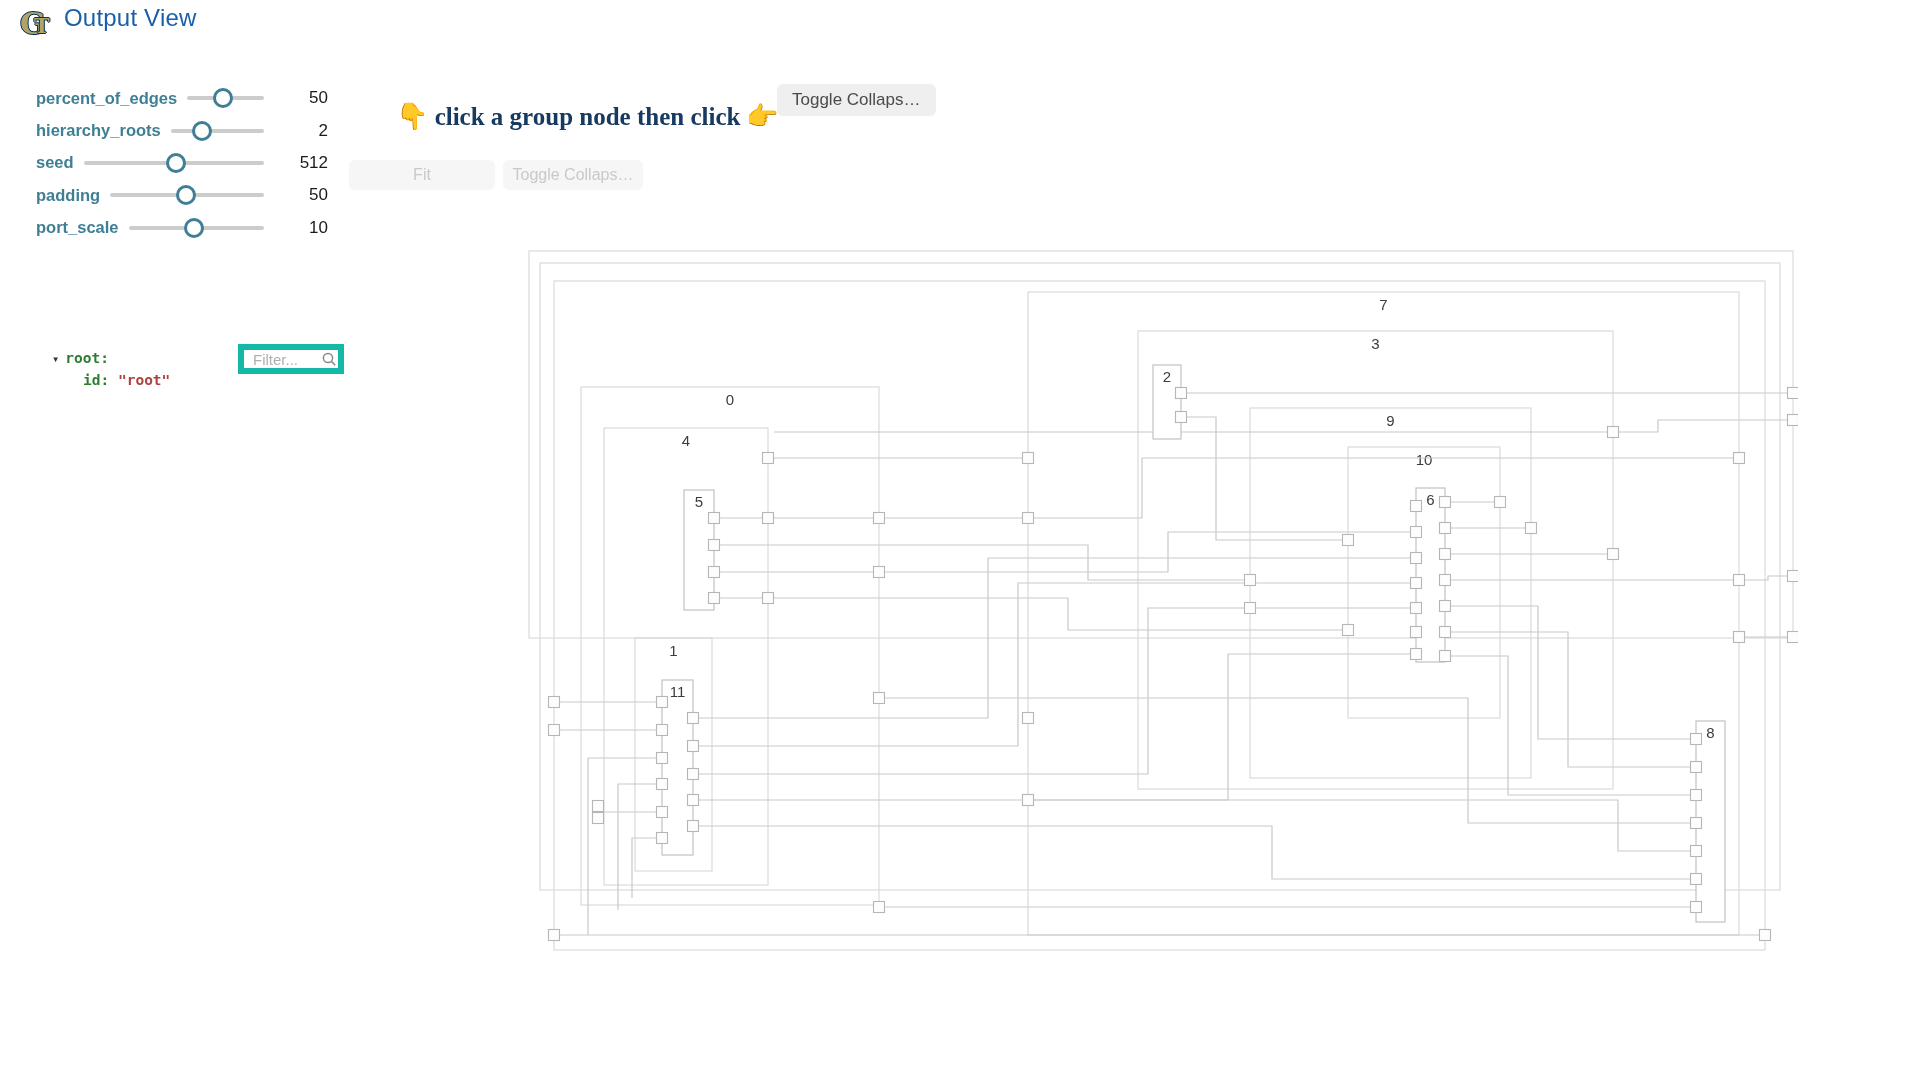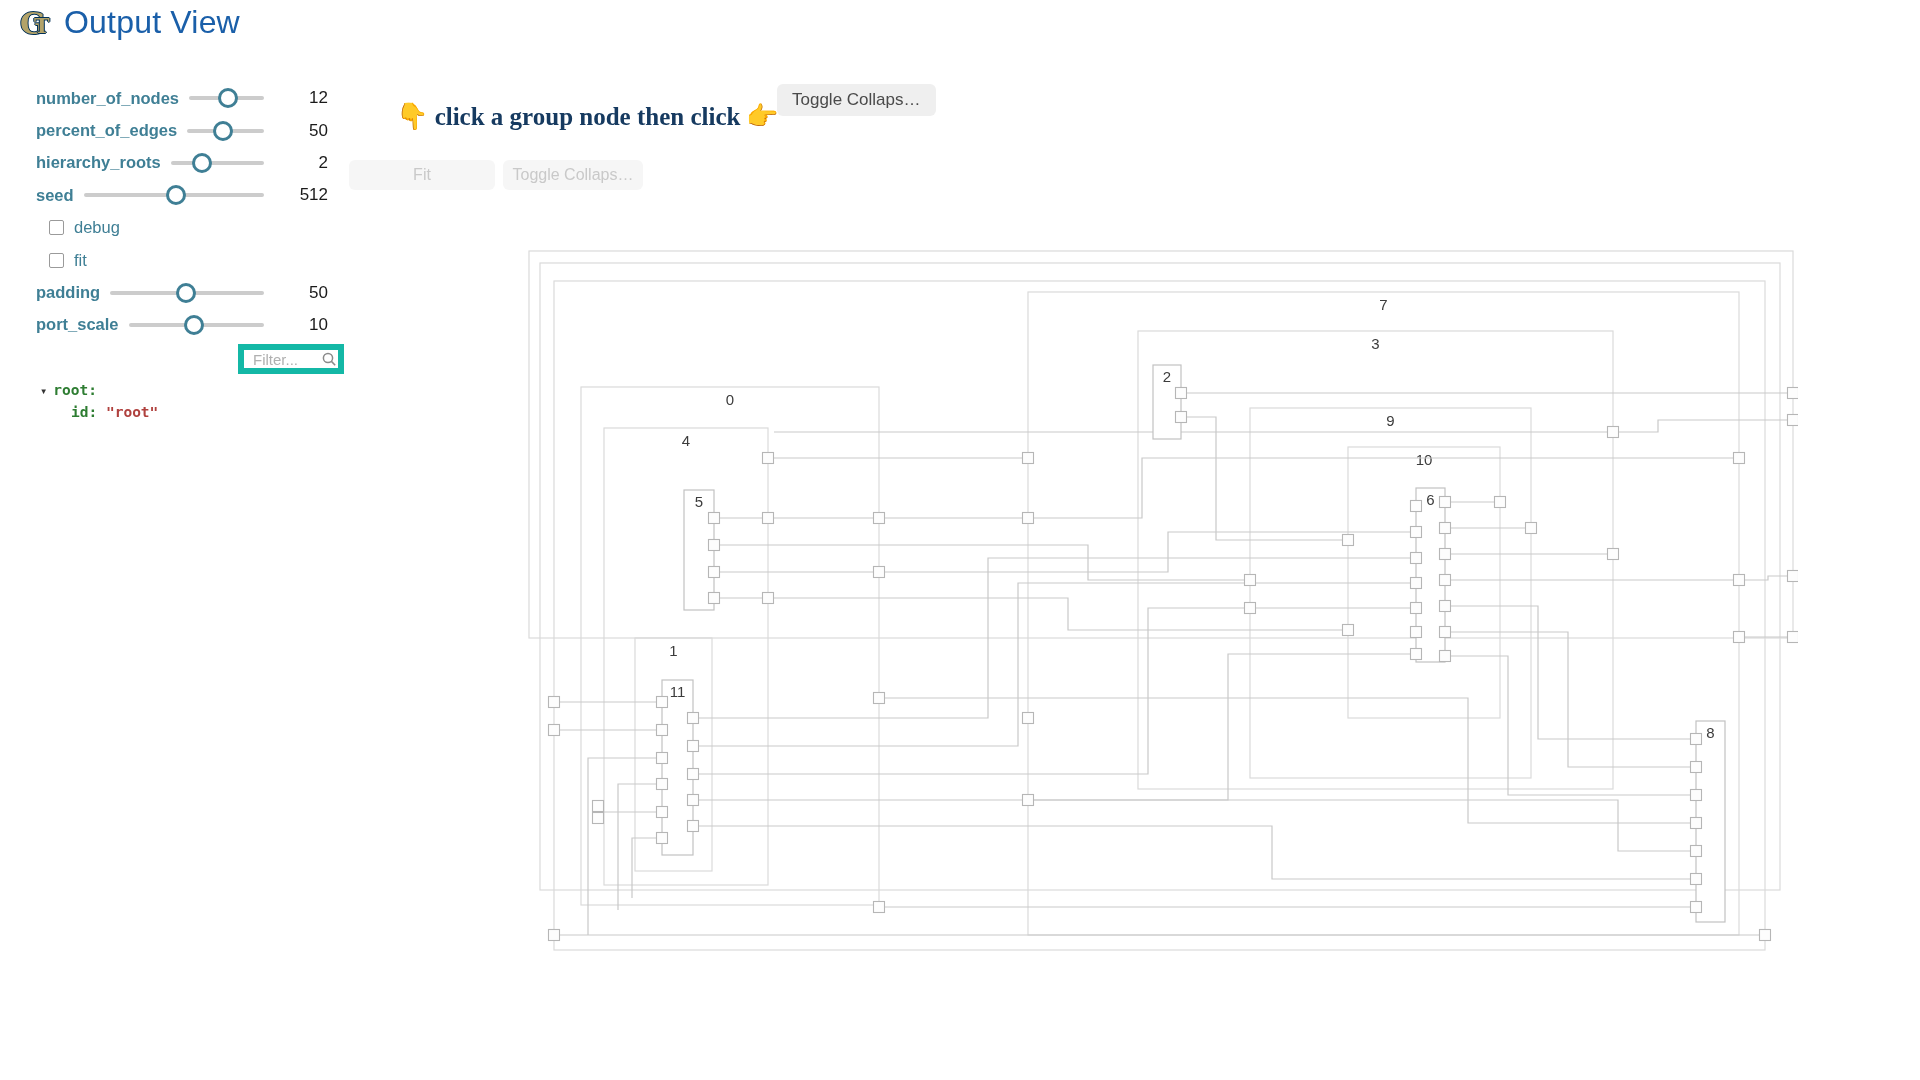--- a/index.html
+++ b/index.html
@@ -8,37 +8,37 @@
     font-family:"Liberation Sans",sans-serif;
     position:relative;overflow:hidden;
   }
   
   .brand{position:absolute;left:20px;top:8px;display:flex;align-items:flex-start;}
   .gt-logo{position:relative;width:38px;height:34px;font-family:"DejaVu Serif",serif;font-weight:bold;}
   .gt-g{position:absolute;left:0;top:0;font-size:30px;line-height:32px;color:#b3a369;
         text-shadow:-1px 0 #003057,1px 0 #003057,0 -1px #003057,0 1px #003057;}
   .gt-t{position:absolute;left:14px;top:7px;font-size:21px;line-height:21px;color:#b3a369;
         text-shadow:-1px 0 #003057,1px 0 #003057,0 -1px #003057,0 1px #003057;}
-  .page-title{position:absolute;left:64px;top:4px;font-size:32px;color:#1a5fa9;letter-spacing:.2px;}
+  .page-title{position:absolute;left:64px;top:4px;font-size:24px;color:#1a5fa9;letter-spacing:.2px;}
 
   
   .controls{position:absolute;left:36px;top:82px;width:292px;}
   .srow{display:flex;align-items:center;height:32.4px;}
   .slabel{color:#3f7f95;font-weight:bold;font-size:16.5px;white-space:nowrap;}
   .track{flex:1;height:4px;background:#cccccc;border-radius:2px;margin:0 12px 0 10px;position:relative;min-width:42px;}
   .thumb{position:absolute;top:50%;width:14px;height:14px;border:3px solid #3f7f95;border-radius:50%;
          background:#fff;transform:translate(-50%,-50%);box-sizing:content-box;}
   .sval{width:52px;text-align:right;font-size:17px;color:#1a1a1a;}
   .chkrow{display:flex;align-items:center;height:32.4px;padding-left:13px;}
   .chk{width:13px;height:13px;border:1.5px solid #9a9a9a;border-radius:2px;background:#fff;margin-right:10px;}
   .chklabel{color:#3f7f95;font-size:16.5px;}
 
   
-  .tree{position:absolute;left:40px;top:348px;font-family:"DejaVu Sans Mono",monospace;
-        font-size:14.5px;font-weight:bold;line-height:21px;margin-top:32px;}
+  .tree{position:absolute;left:52px;top:348px;font-family:"DejaVu Sans Mono",monospace;
+        font-size:14.5px;font-weight:bold;line-height:21px;}
   .tree-caret{color:#333;font-size:12px;margin-right:6px;cursor:pointer;}
   .tree-key{color:#2e7d32;}
   .tree-child{padding-left:31px;}
   .tree-val{color:#b0413e;font-weight:bold;}
 
   
   .filterwrap{position:absolute;left:238px;top:344px;width:106px;height:30px;}
   .filterwrap input{width:100%;height:100%;box-sizing:border-box;border:6px solid #14b8a6;
         padding:0 26px 0 9px;font-size:15px;color:#444;outline:none;font-family:"Liberation Sans",sans-serif;}
   .filterwrap input::placeholder{color:#b0b0b0;}
@@ -67,56 +67,39 @@
   <div class="gt-logo">
     <span class="gt-g">G</span>
     <span class="gt-t">T</span>
   </div>
 </div>
 <div class="page-title">Output View</div>
 
 <div class="controls">
   <div id="sliders-top">
       <div class="srow">
-        <span class="slabel">number_of_nodes</span>
-        <div class="track">
-          <div class="thumb" style="left: 52%;"></div>
-        </div>
-        <span class="sval">12</span>
-      </div>
-      <div class="srow">
         <span class="slabel">percent_of_edges</span>
         <div class="track">
           <div class="thumb" style="left: 47%;"></div>
         </div>
         <span class="sval">50</span>
       </div>
       <div class="srow">
         <span class="slabel">hierarchy_roots</span>
         <div class="track">
           <div class="thumb" style="left: 33%;"></div>
         </div>
         <span class="sval">2</span>
       </div>
       <div class="srow">
         <span class="slabel">seed</span>
         <div class="track">
           <div class="thumb" style="left: 51%;"></div>
         </div>
         <span class="sval">512</span>
-      </div>
-    </div>
-  <div id="checkboxes">
-      <div class="chkrow">
-        <div class="chk"></div>
-        <span class="chklabel">debug</span>
-      </div>
-      <div class="chkrow">
-        <div class="chk"></div>
-        <span class="chklabel">fit</span>
       </div>
     </div>
   <div id="sliders-bottom">
       <div class="srow">
         <span class="slabel">padding</span>
         <div class="track">
           <div class="thumb" style="left: 49%;"></div>
         </div>
         <span class="sval">50</span>
       </div>

